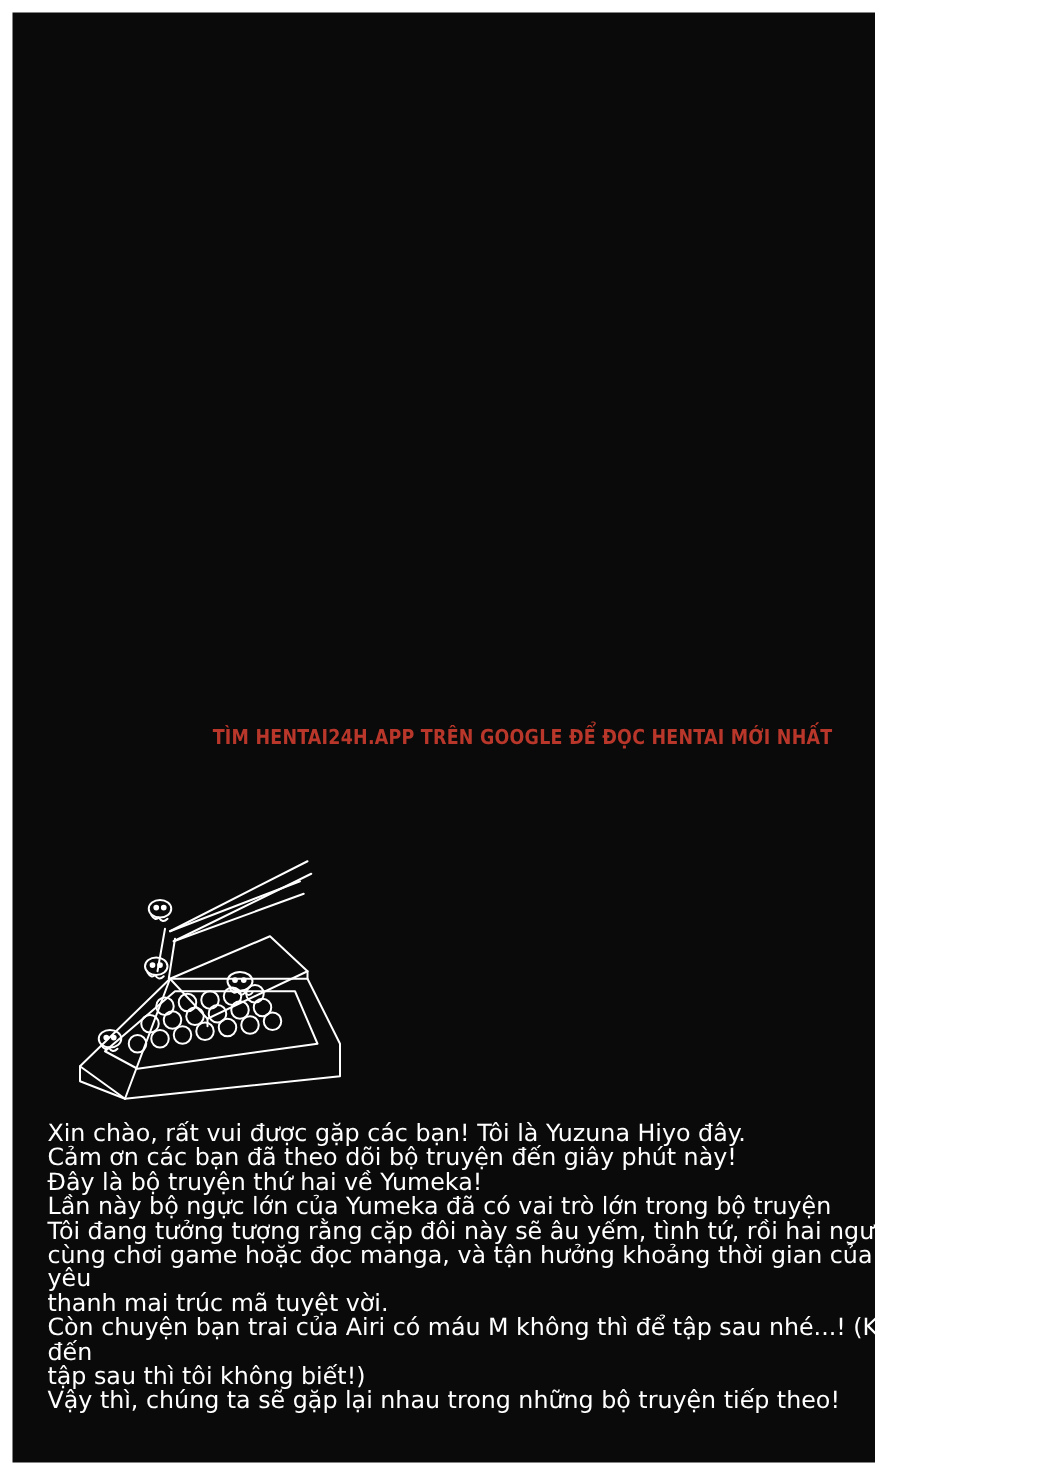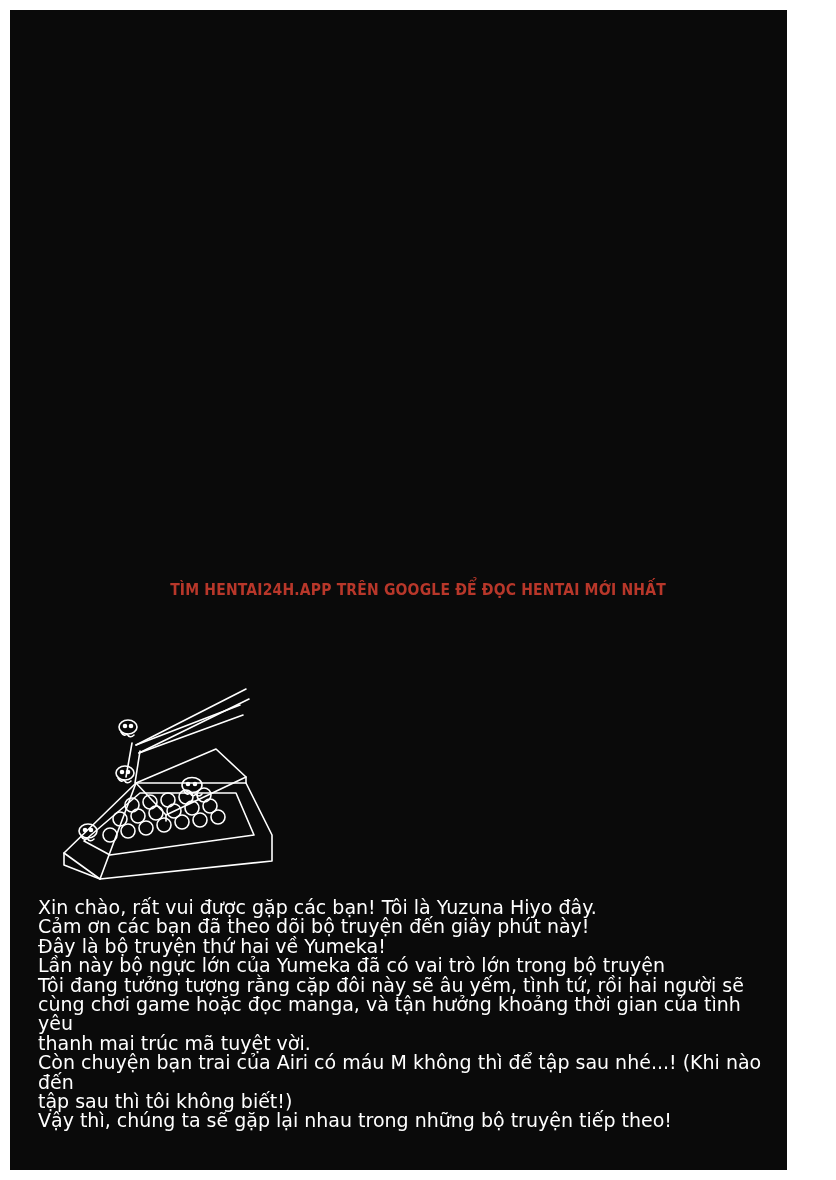--- a/index.html
+++ b/index.html
@@ -5,21 +5,21 @@
   html, body {
     margin: 0;
     padding: 0;
     background: #ffffff;
   }
   body {
     font-family: "Liberation Sans", sans-serif;
   }
   .page {
     position: relative;
-    width: 787px;
+    width: 700px;
     height: 1180px;
     background: #ffffff;
     overflow: hidden;
   }
   .page-inner {
     position: absolute;
     left: 10px;
     top: 10px;
     width: 816px;
     height: 1160px;

